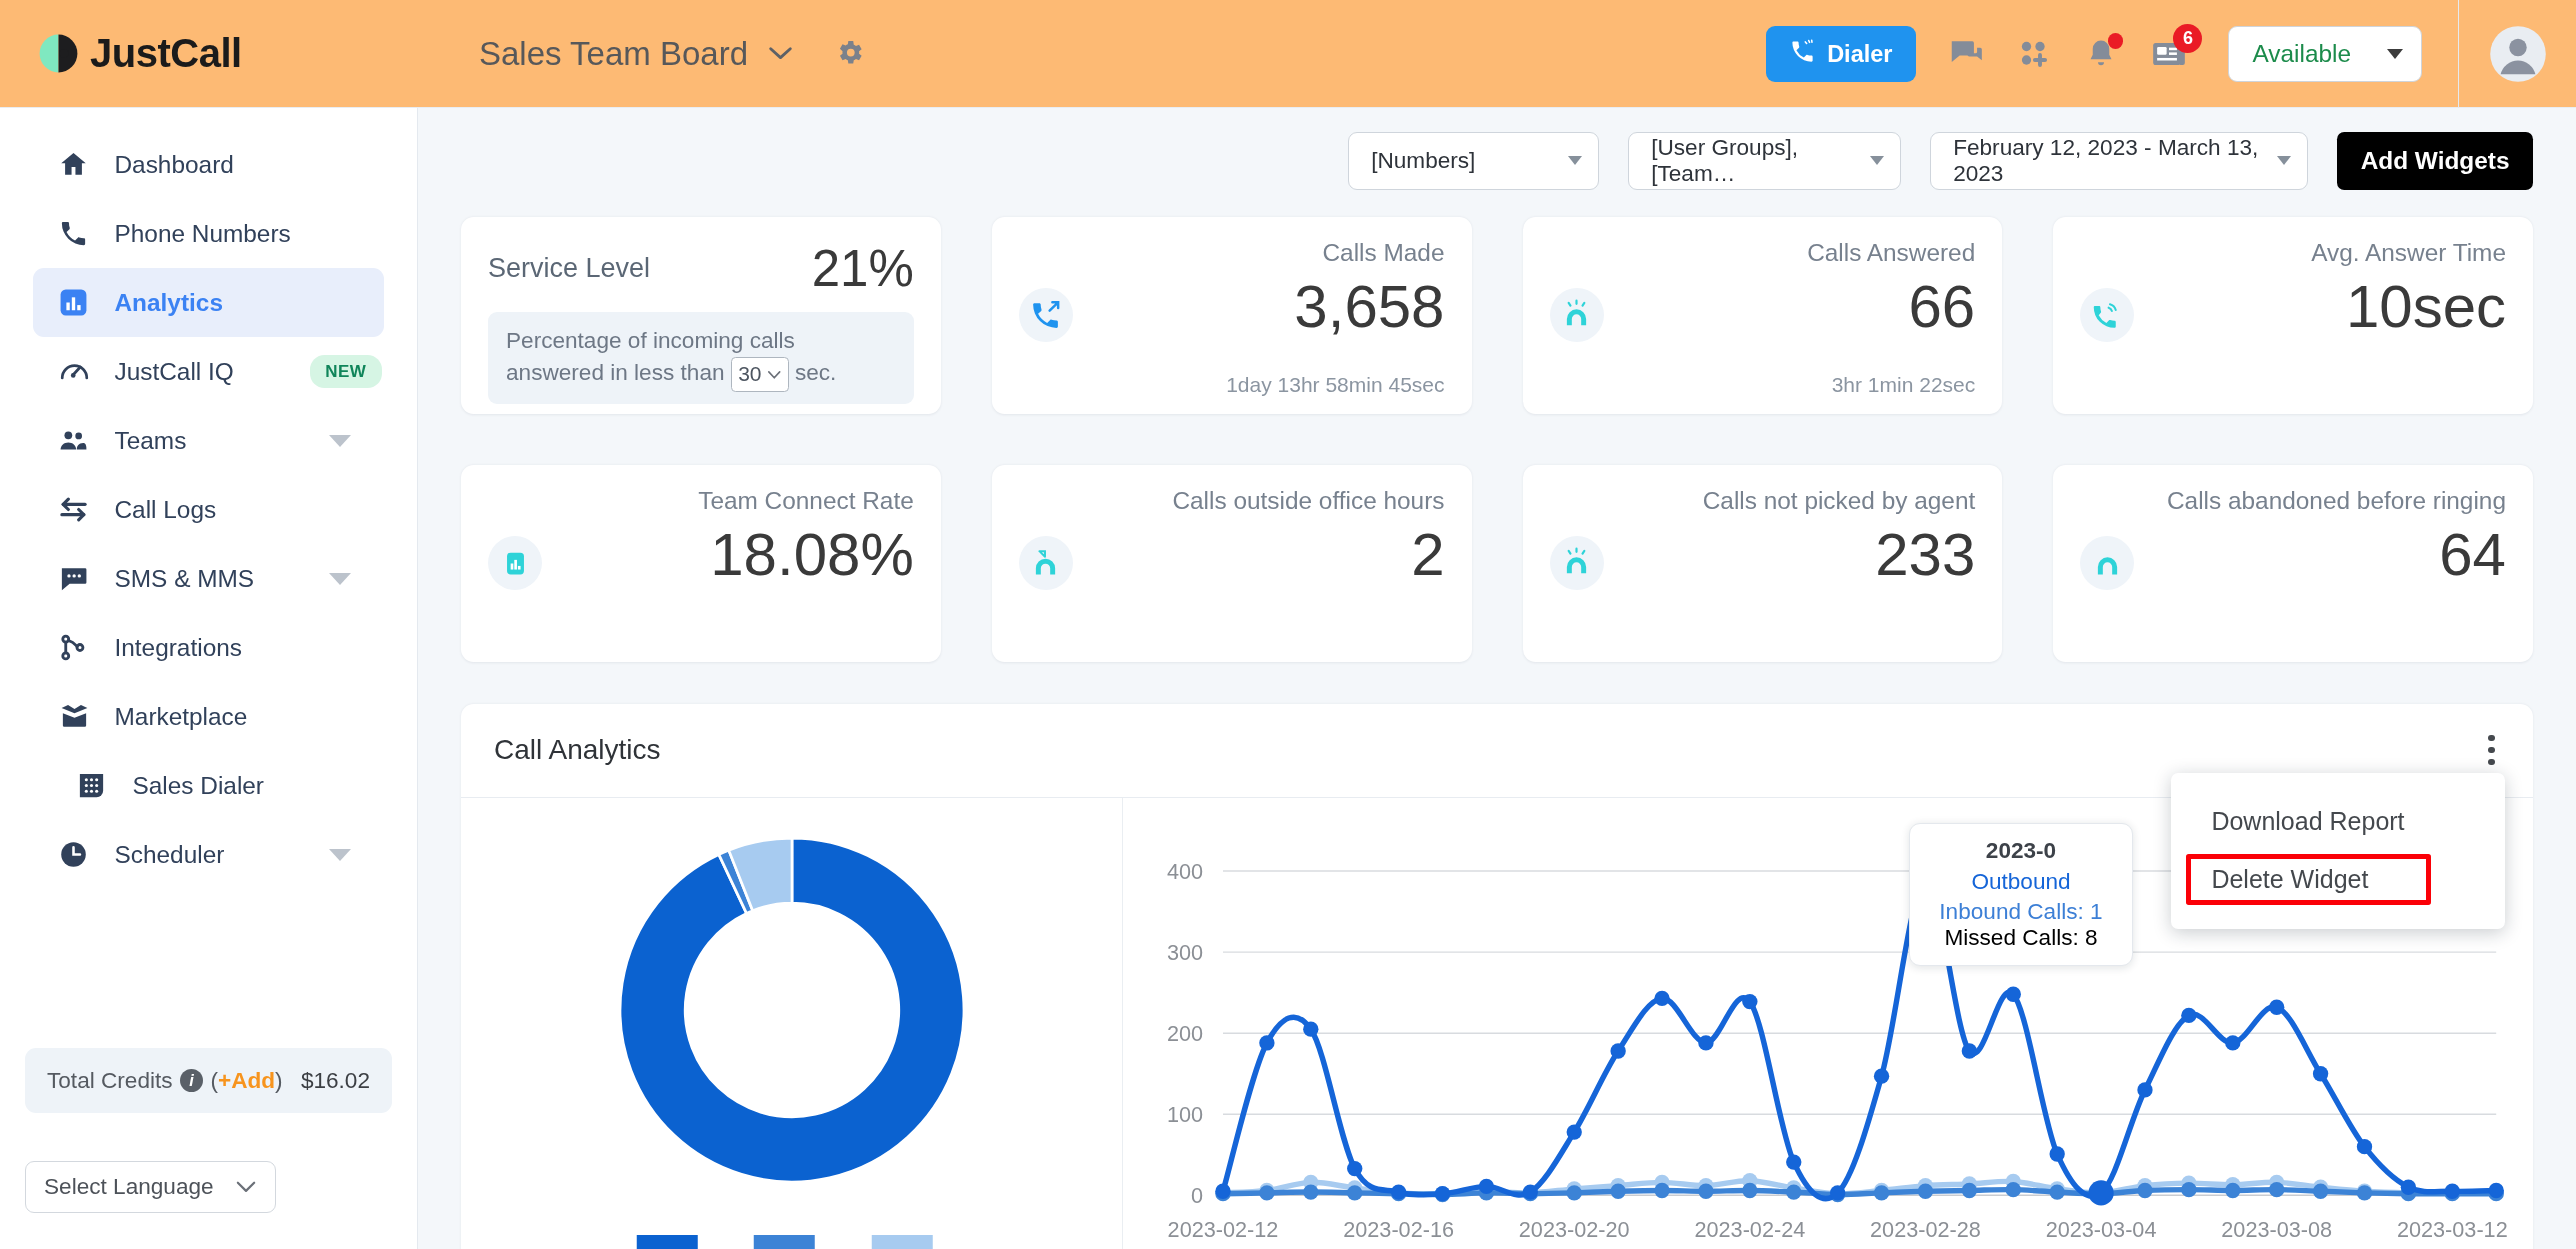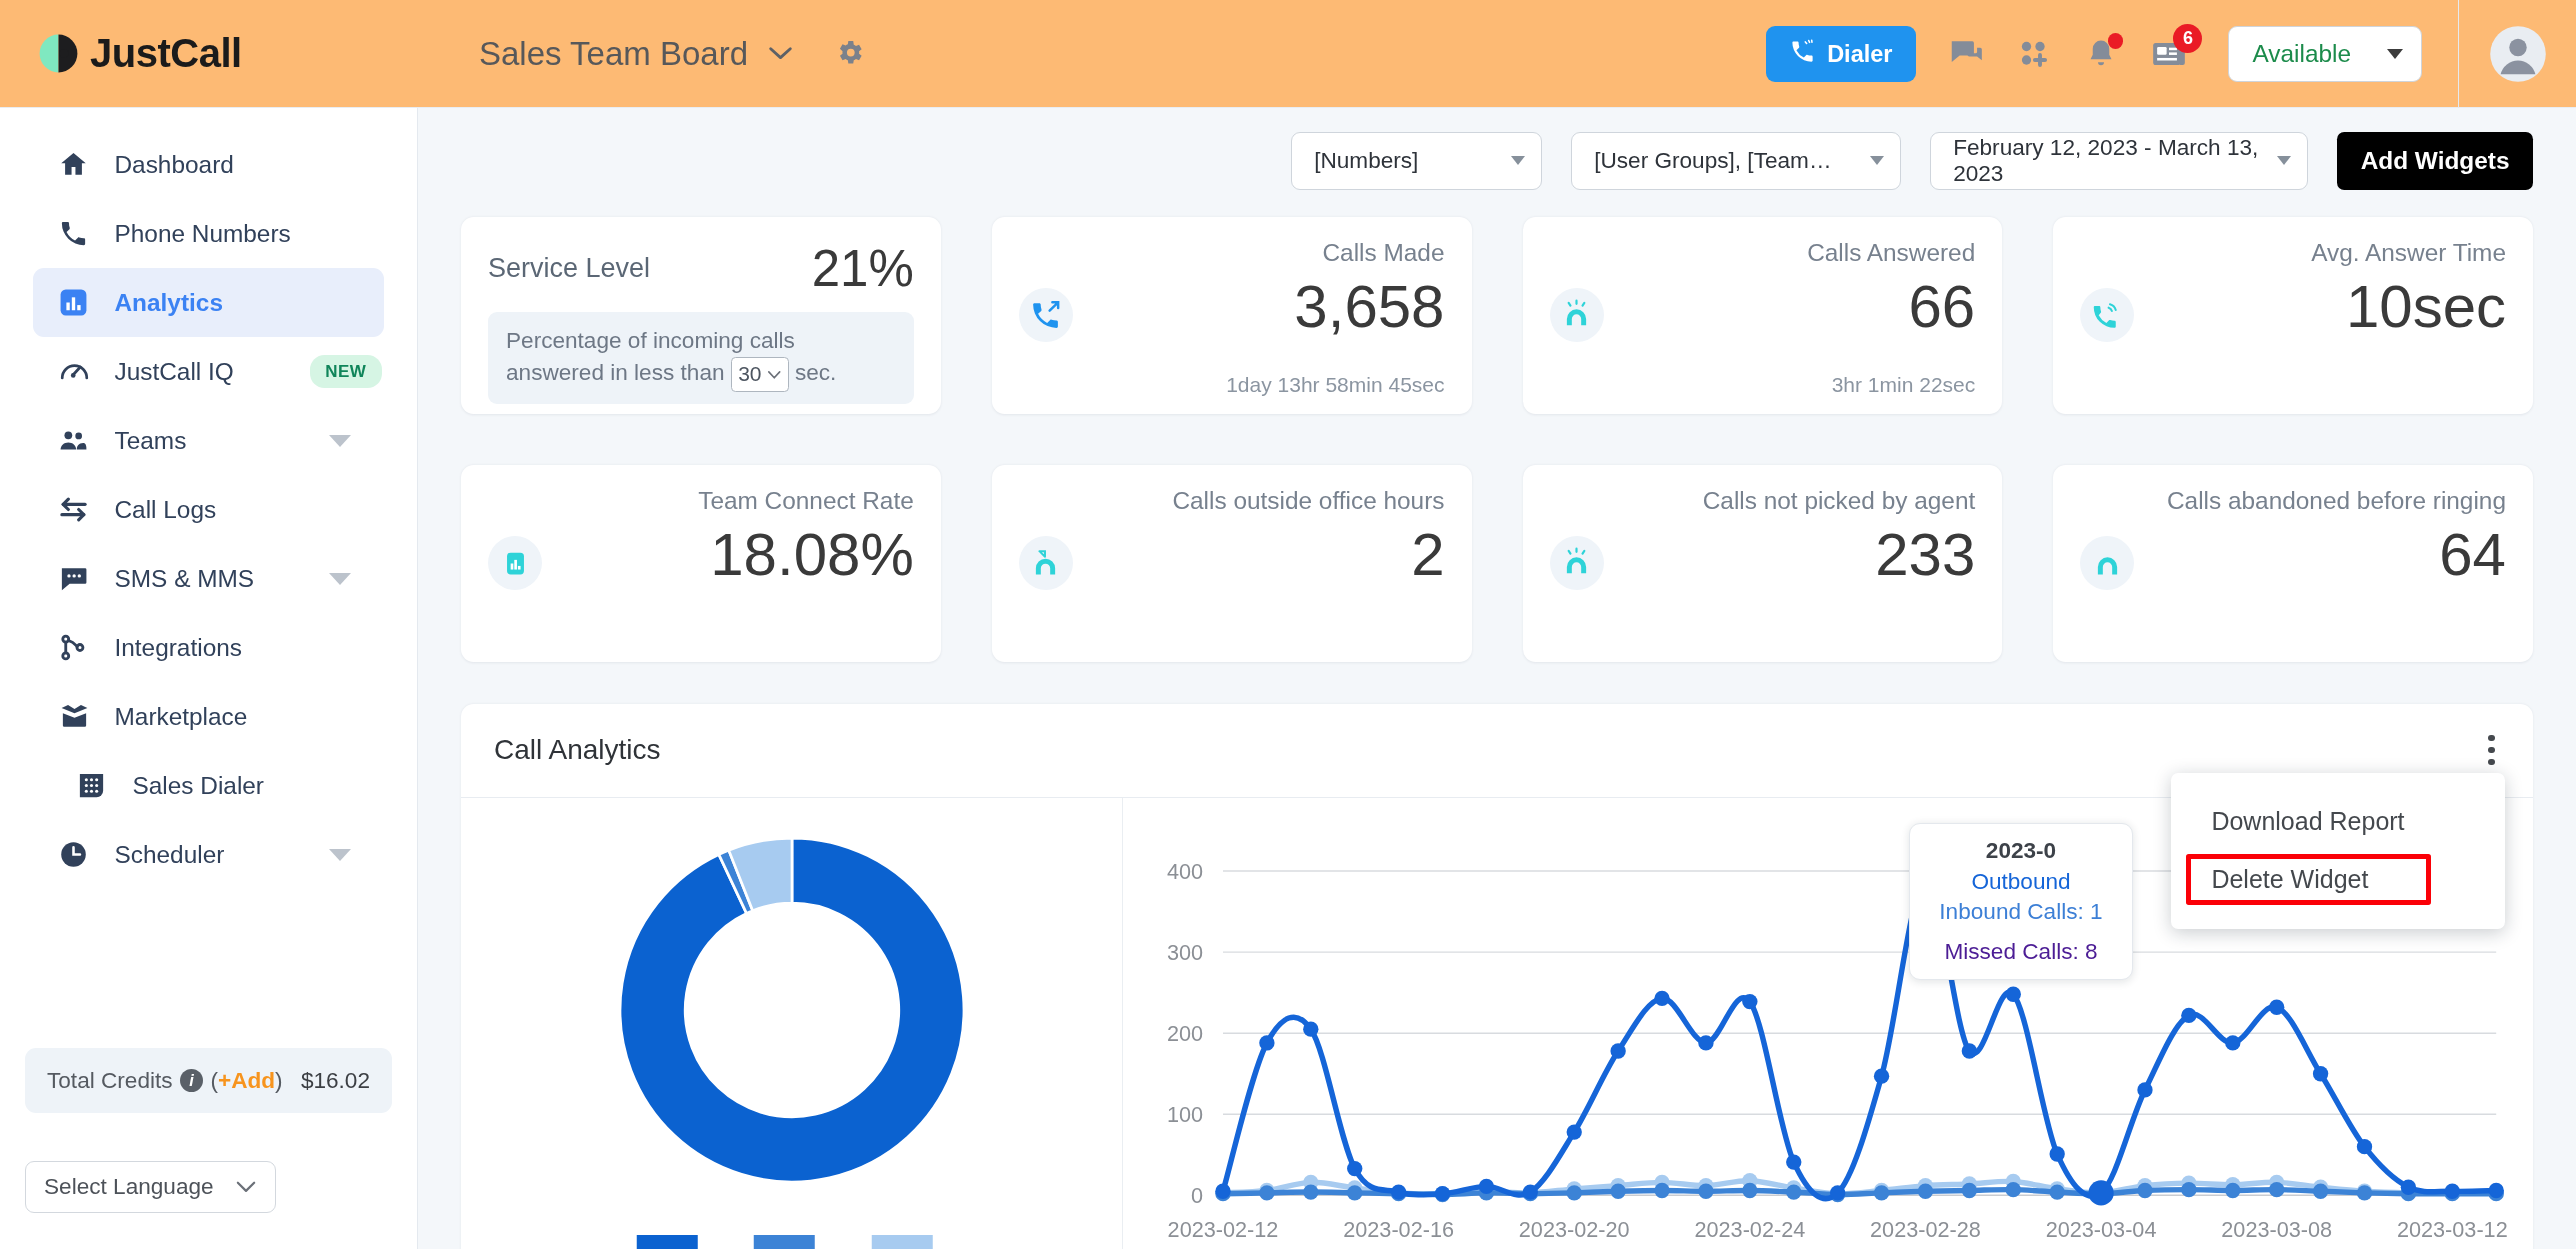--- a/index.html
+++ b/index.html
@@ -104,21 +104,21 @@
   
   .main { position: absolute; top: 108px; left: 418px; width: 2158px; height: 1141px; overflow: hidden; }
 
   .filterbar { display: flex; align-items: center; justify-content: flex-end; padding: 23.5px 43px 0 0; gap: 29px; }
   .fsel {
     background: #fff; border: 0.9px solid #cfd5dc; border-radius: 9px; height: 58px;
     display: flex; align-items: center; justify-content: space-between;
     padding: 0 16.3px 0 22px; font-size: 22.6px; color: #2e333a; cursor: pointer;
   }
   .fsel.numbers { width: 251px; }
-  .fsel.groups { width: 330px; }
+  .fsel.groups { width: 273px; }
   .fsel.dates { width: 378px; justify-content: center; gap: 9px; }
   .mini-caret { width: 0; height: 0; border-left: 7.2px solid transparent; border-right: 7.2px solid transparent; border-top: 9px solid #86909b; }
   .addw-btn {
     background: #000000; color: #fff; border: none; border-radius: 7.2px;
     height: 58px; padding: 0 23.5px; font-size: 24.4px; font-weight: 700; cursor: pointer;
   }
 
   .cards-grid {
     display: grid; grid-template-columns: repeat(4, 1fr); gap: 51px;
     padding: 27px 43px 0 43px;
@@ -193,21 +193,21 @@
 
   
   .chart-tip {
     position: absolute; z-index: 30; background: #fff; border: 0.9px solid #e4e8ed;
     border-radius: 11px; box-shadow: 0 1.8px 9px rgba(20,30,45,.12);
     padding: 14.5px 20px; text-align: center; width: 224px;
   }
   .tip-date { font-size: 22.6px; font-weight: 700; color: #3d4249; }
   .tip-ob { font-size: 22.6px; color: #1565d8; margin-top: 5.4px; }
   .tip-ib { font-size: 22.6px; color: #3c7fd6; margin-top: 3.6px; }
-  .tip-ms { font-size: 22.6px; color: #4c1d95; margin-top: 14px; }
+  .tip-ms { font-size: 22.6px; color: #000000; margin-top: 0; }
 
   .axis-lbl { font-size: 24px; fill: #8b8f95; font-family: "Liberation Sans", sans-serif; }
 </style>
 </head>
 <body>
 
 <div class="topbar">
   <div class="logo-wrap">
     <div class="logo-mark">
       <svg width="45" height="45" viewBox="0 0 50 50">

